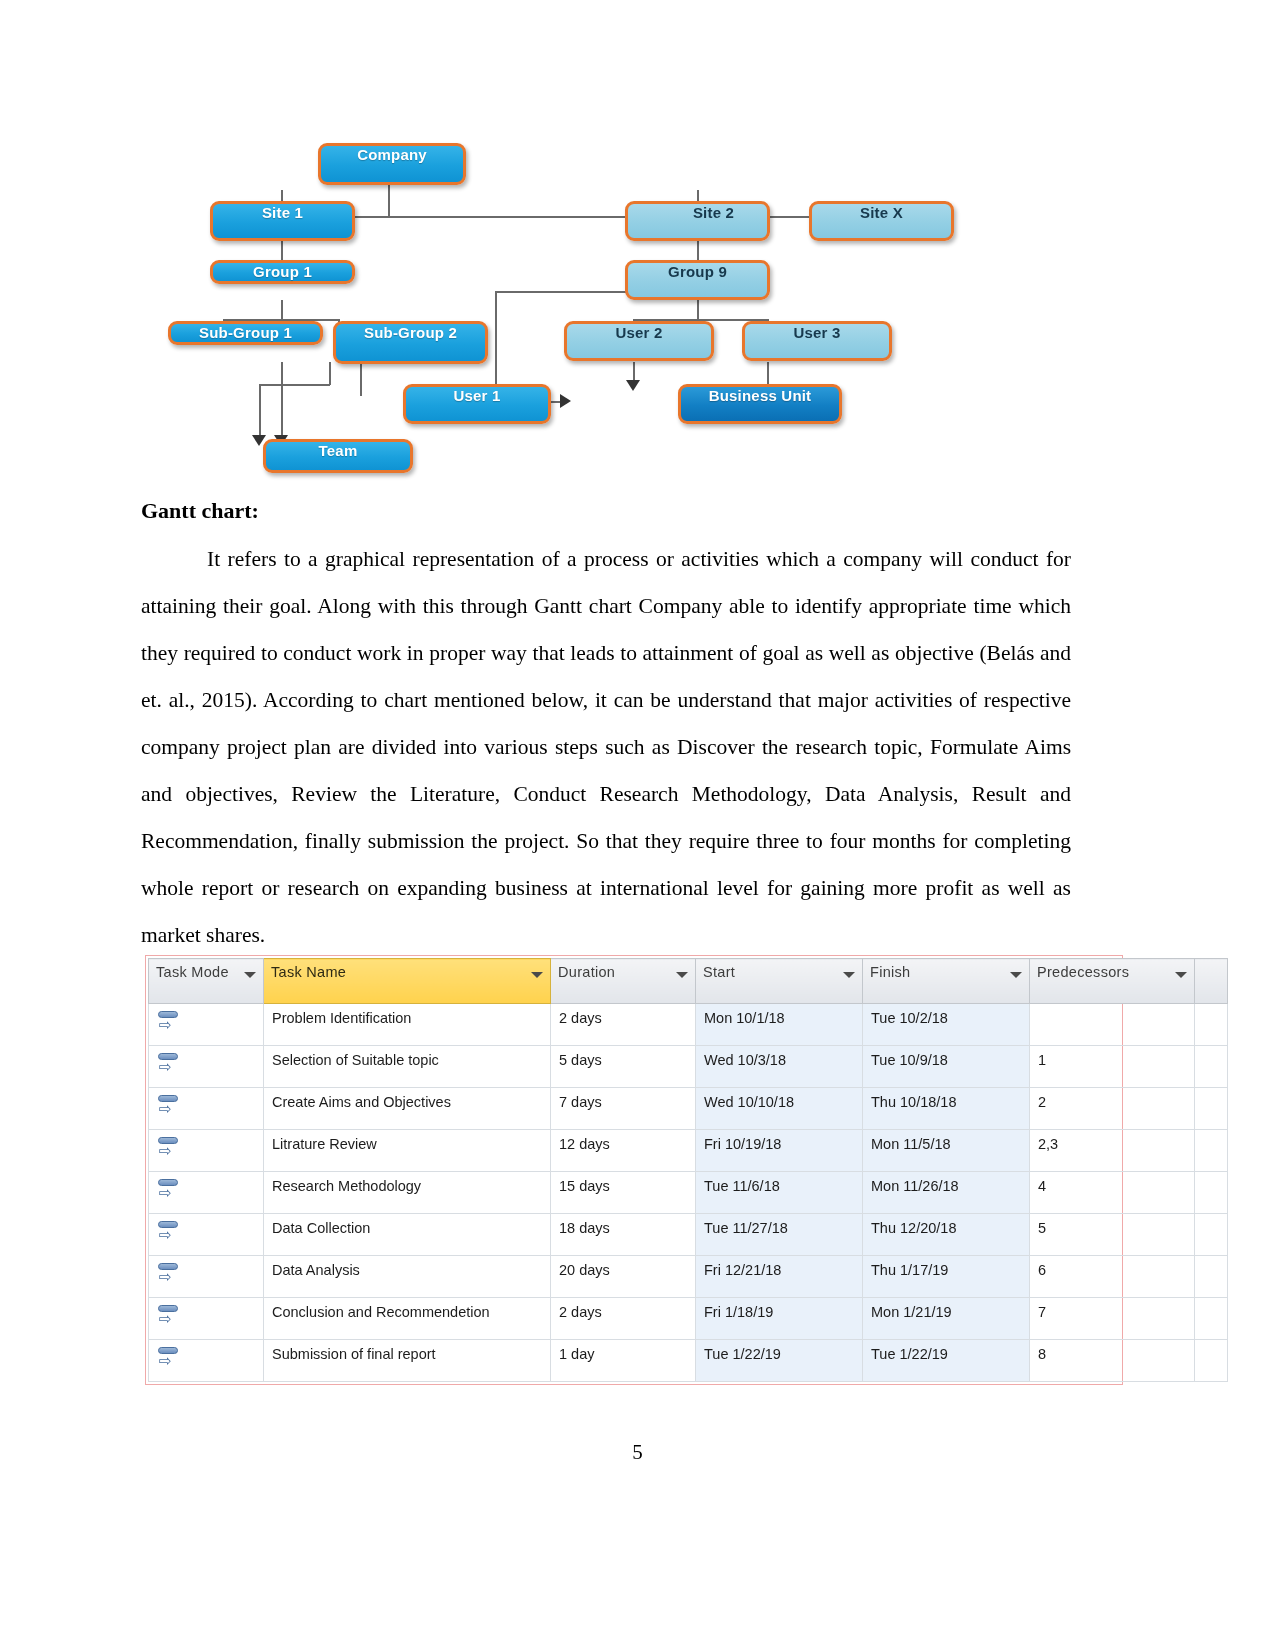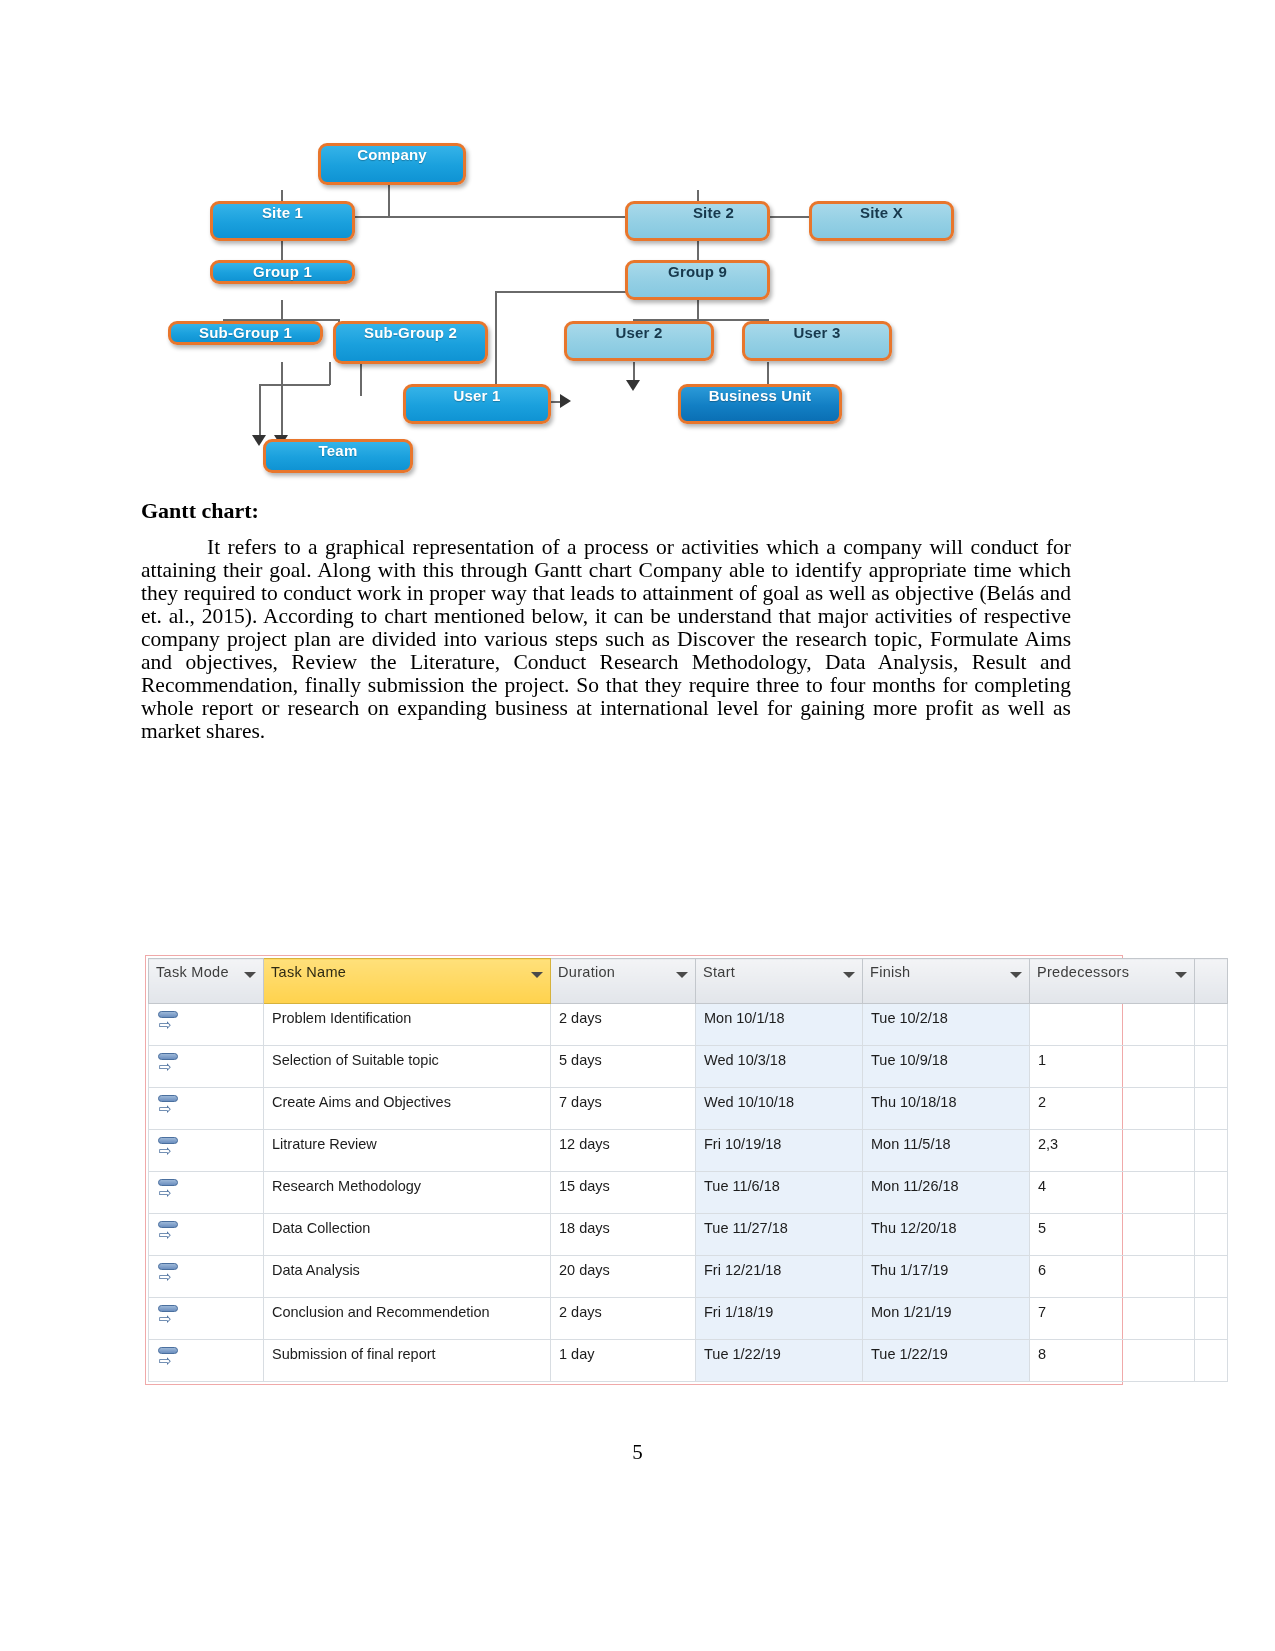--- a/index.html
+++ b/index.html
@@ -92,21 +92,21 @@
     font-size: 22px;
     font-weight: bold;
     color: #000000;
   }
   .body-text {
     position: absolute;
     left: 141px;
     top: 536px;
     width: 930px;
     font-size: 21.5px;
-    line-height: 23px;
+    line-height: 47px;
     text-align: justify;
     text-justify: inter-word;
     color: #000000;
     text-indent: 66px;
   }
 
   
   .gantt-wrap {
     position: absolute;
     left: 145px;

